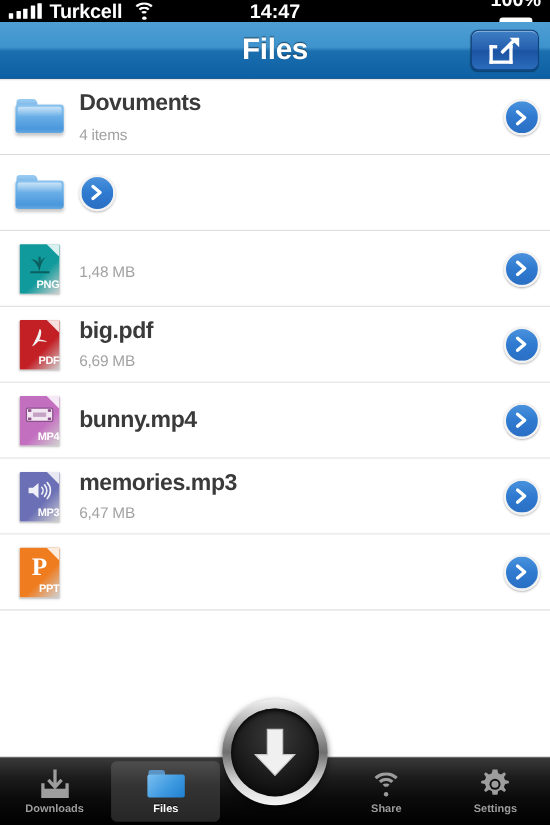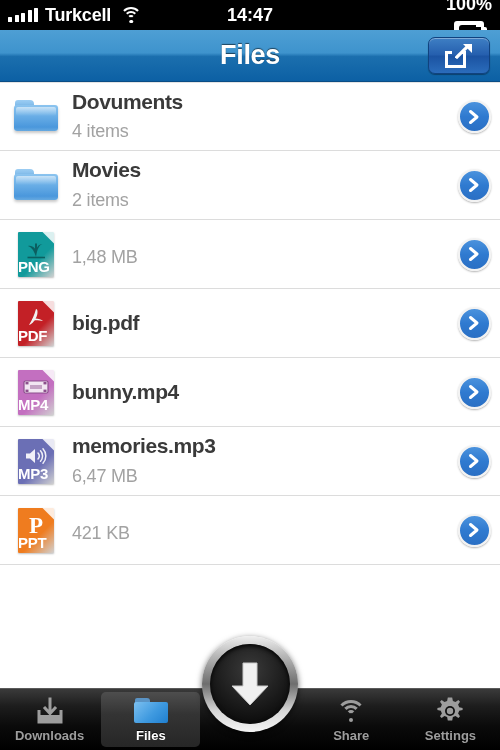--- a/index.html
+++ b/index.html
@@ -6,21 +6,21 @@
   html,body { width:500px; height:750px; }
   body {
     font-family:"Liberation Sans", sans-serif;
     background:#ffffff;
     overflow:hidden;
     position:relative;
   }
 
   
   .statusbar {
-    height:30px; width:100%;
+    height:20px; width:100%;
     background:#000;
     display:flex; align-items:center;
     padding:0 8px;
     position:relative;
     color:#fff;
   }
   .sb-left { display:flex; align-items:center; gap:7px; }
   .signal { display:flex; align-items:flex-end; gap:2.5px; height:14px; }
   .signal i { width:4px; background:#fff; border-radius:0.5px; display:block; }
   .signal i:nth-child(1){ height:5px; }
@@ -117,21 +117,21 @@
   }
   .row:first-child { border-top:1px solid #e4e4e4; }
   .ficon { width:52px; flex:0 0 52px; display:flex; align-items:center; justify-content:center; }
   .rowtext { flex:1 1 auto; padding-left:10px; min-width:0; }
   .rowtitle {
     font-size:21px; font-weight:bold; color:#3a3a3a;
     letter-spacing:-0.4px; line-height:1.12;
     white-space:nowrap; overflow:hidden;
   }
   .rowsub {
-    font-size:18px; color:#a2a2a2; line-height:1.3; margin-top:7px;
+    font-size:14px; color:#a2a2a2; line-height:1.3; margin-top:7px;
     letter-spacing:-0.2px;
   }
   .chev { width:52px; flex:0 0 52px; display:flex; align-items:center; justify-content:center; }
   .chevbtn {
     width:33px; height:33px; border-radius:50%;
     background:linear-gradient(to bottom,#4a92dd 0%,#2f7ad0 50%,#2a6fc4 100%);
     border:2.5px solid #f2f2f2;
     box-shadow:0 1px 2px rgba(0,0,0,.3);
     display:flex; align-items:center; justify-content:center;
   }
@@ -162,21 +162,21 @@
     border-radius:1px;
     box-shadow:0 1px 2px rgba(0,0,0,.25);
   }
   .doc .fold {
     position:absolute; right:0; top:0; width:12px; height:12px;
     background:rgba(255,255,255,.85);
     clip-path:polygon(0 0,100% 100%,100% 0);
   }
   .doc .lbl {
     position:absolute; left:0; right:0; bottom:2px;
-    text-align:left; color:#fff; font-size:15px; font-weight:bold;
+    text-align:right; color:#fff; font-size:10px; font-weight:bold;
     letter-spacing:-0.3px;
   }
   .doc .glyph {
     position:absolute; left:0; right:0; top:5px;
     display:flex; align-items:center; justify-content:center;
     height:24px;
   }
 
   
   .tabbar {
@@ -189,21 +189,21 @@
   .tab {
     flex:1 1 0; display:flex; flex-direction:column;
     align-items:center; justify-content:center; gap:2px;
     position:relative;
   }
   .tab.selected {
     background:linear-gradient(to bottom,#4e4e4e 0%,#343434 40%,#262626 100%);
     border-radius:5px; margin:3px 2px;
   }
   .tab .tlabel {
-    font-size:13px; font-weight:bold; color:#9d9d9d;
+    font-size:10px; font-weight:bold; color:#9d9d9d;
     text-shadow:0 -1px 0 rgba(0,0,0,.8);
   }
   .tab.selected .tlabel { color:#fff; }
   .tab .ticon { height:30px; display:flex; align-items:center; justify-content:center; }
   .tab.spacer { flex:1 1 0; }
   
   .ico-gear { width:30px; height:30px; }
   
   .ico-wifi { width:30px; height:22px; position:relative; }
   .ico-wifi span {
@@ -311,24 +311,20 @@
       </div>
     </div>
     <div class="row">
       <div class="ficon">
         <span class="folder">
           <span class="tab"></span>
           <span class="body"></span>
           <span class="gloss"></span>
         </span>
       </div>
-      <div class="rowtext">
-        <div class="rowtitle">Movies</div>
-        <div class="rowsub">2 items</div>
-      </div>
       <div class="chev">
         <span class="chevbtn">
           <svg width="14" height="16" viewBox="0 0 14 16">
             <path d="M3.5 2.5 L10 8 L3.5 13.5" stroke="#fff" stroke-width="3" fill="none" stroke-linecap="round" stroke-linejoin="round"></path>
           </svg>
         </span>
       </div>
     </div>
     <div class="row">
       <div class="ficon">
@@ -363,20 +359,21 @@
             <svg width="20" height="22" viewBox="0 0 20 22">
               <path d="M10 2 C12 2 12 7 10 11 C8.5 14.5 5 17.5 3 18 C5.5 14 8 9 10 2 Z" fill="#f1f1f1"></path>
               <path d="M6 12 C10 11 15 12 17 14 C14 13.4 9 13 6 13.6 Z" fill="#f1f1f1"></path>
             </svg>
           </span>
           <span class="lbl">PDF</span>
         </span>
       </div>
       <div class="rowtext">
         <div class="rowtitle">big.pdf</div>
+        <div class="rowsub">6,69 MB</div>
       </div>
       <div class="chev">
         <span class="chevbtn">
           <svg width="14" height="16" viewBox="0 0 14 16">
             <path d="M3.5 2.5 L10 8 L3.5 13.5" stroke="#fff" stroke-width="3" fill="none" stroke-linecap="round" stroke-linejoin="round"></path>
           </svg>
         </span>
       </div>
     </div>
     <div class="row">
@@ -444,21 +441,20 @@
           <span class="fold"></span>
           <span class="glyph">
             <svg width="20" height="24" viewBox="0 0 20 24">
               <text x="10" y="20" font-family="Liberation Serif, serif" font-size="23" font-weight="bold" fill="#ffffff" text-anchor="middle">P</text>
             </svg>
           </span>
           <span class="lbl">PPT</span>
         </span>
       </div>
       <div class="rowtext">
-        <div class="rowsub">421 KB</div>
       </div>
       <div class="chev">
         <span class="chevbtn">
           <svg width="14" height="16" viewBox="0 0 14 16">
             <path d="M3.5 2.5 L10 8 L3.5 13.5" stroke="#fff" stroke-width="3" fill="none" stroke-linecap="round" stroke-linejoin="round"></path>
           </svg>
         </span>
       </div>
     </div>
   </div>

